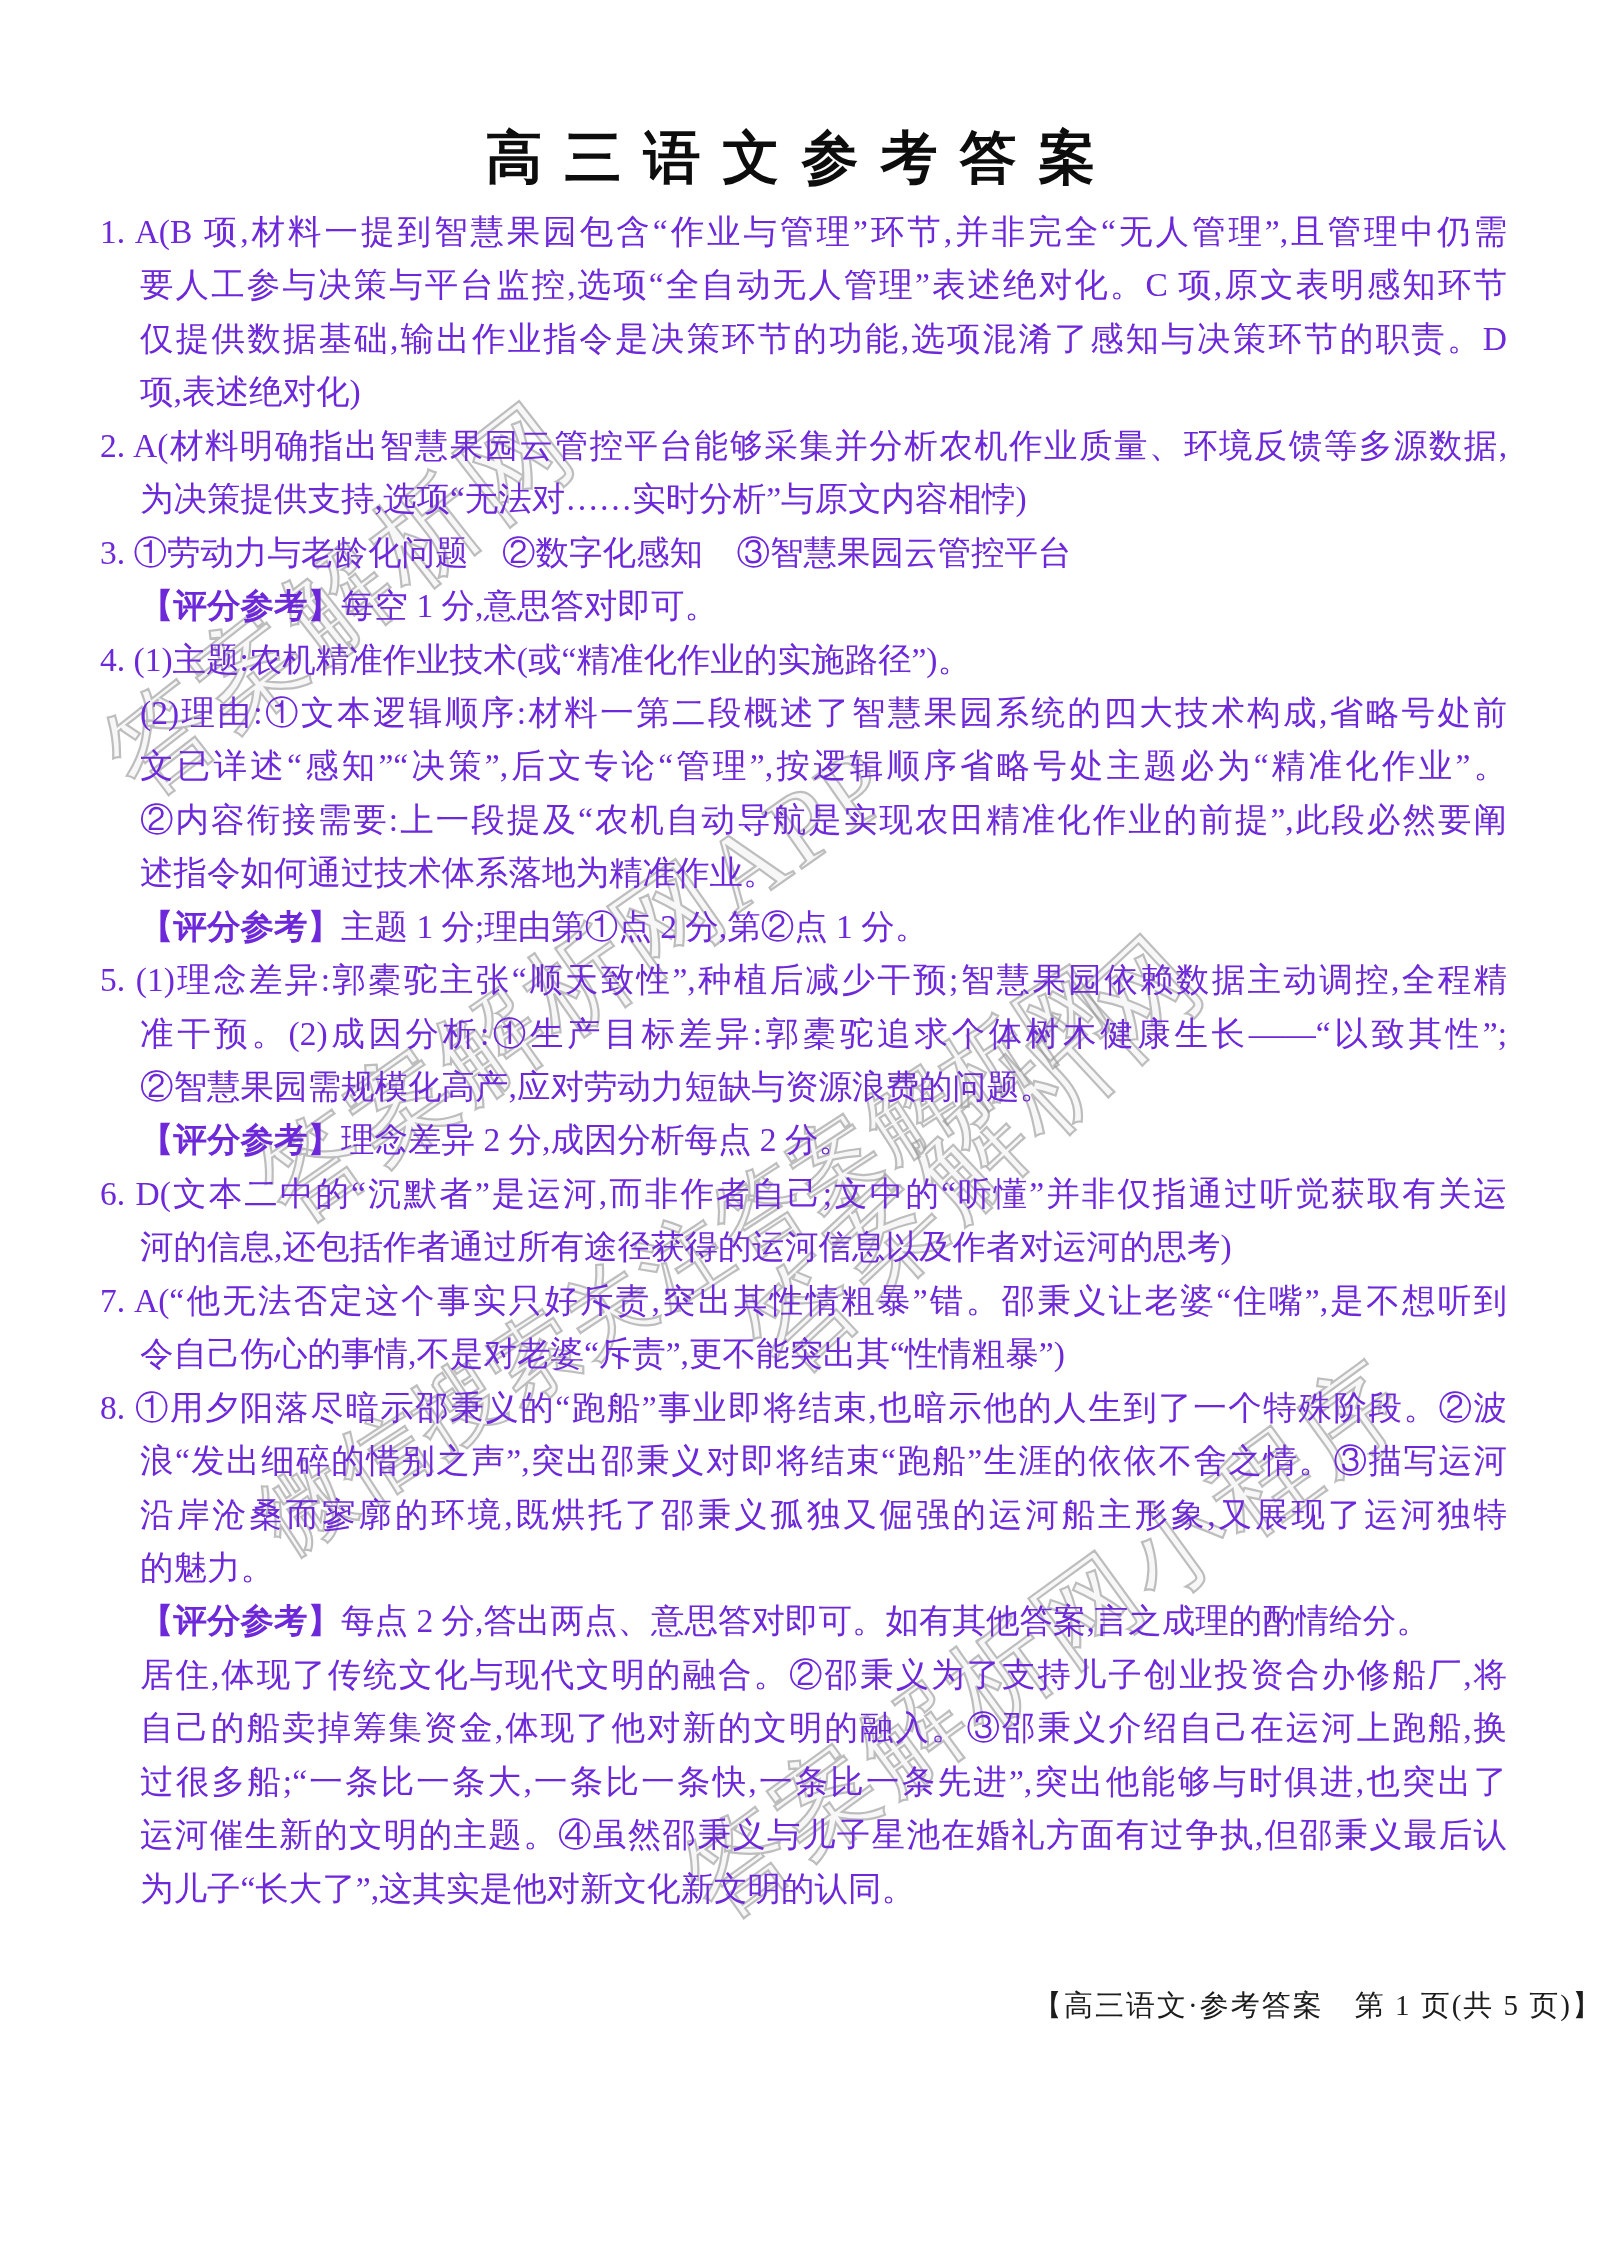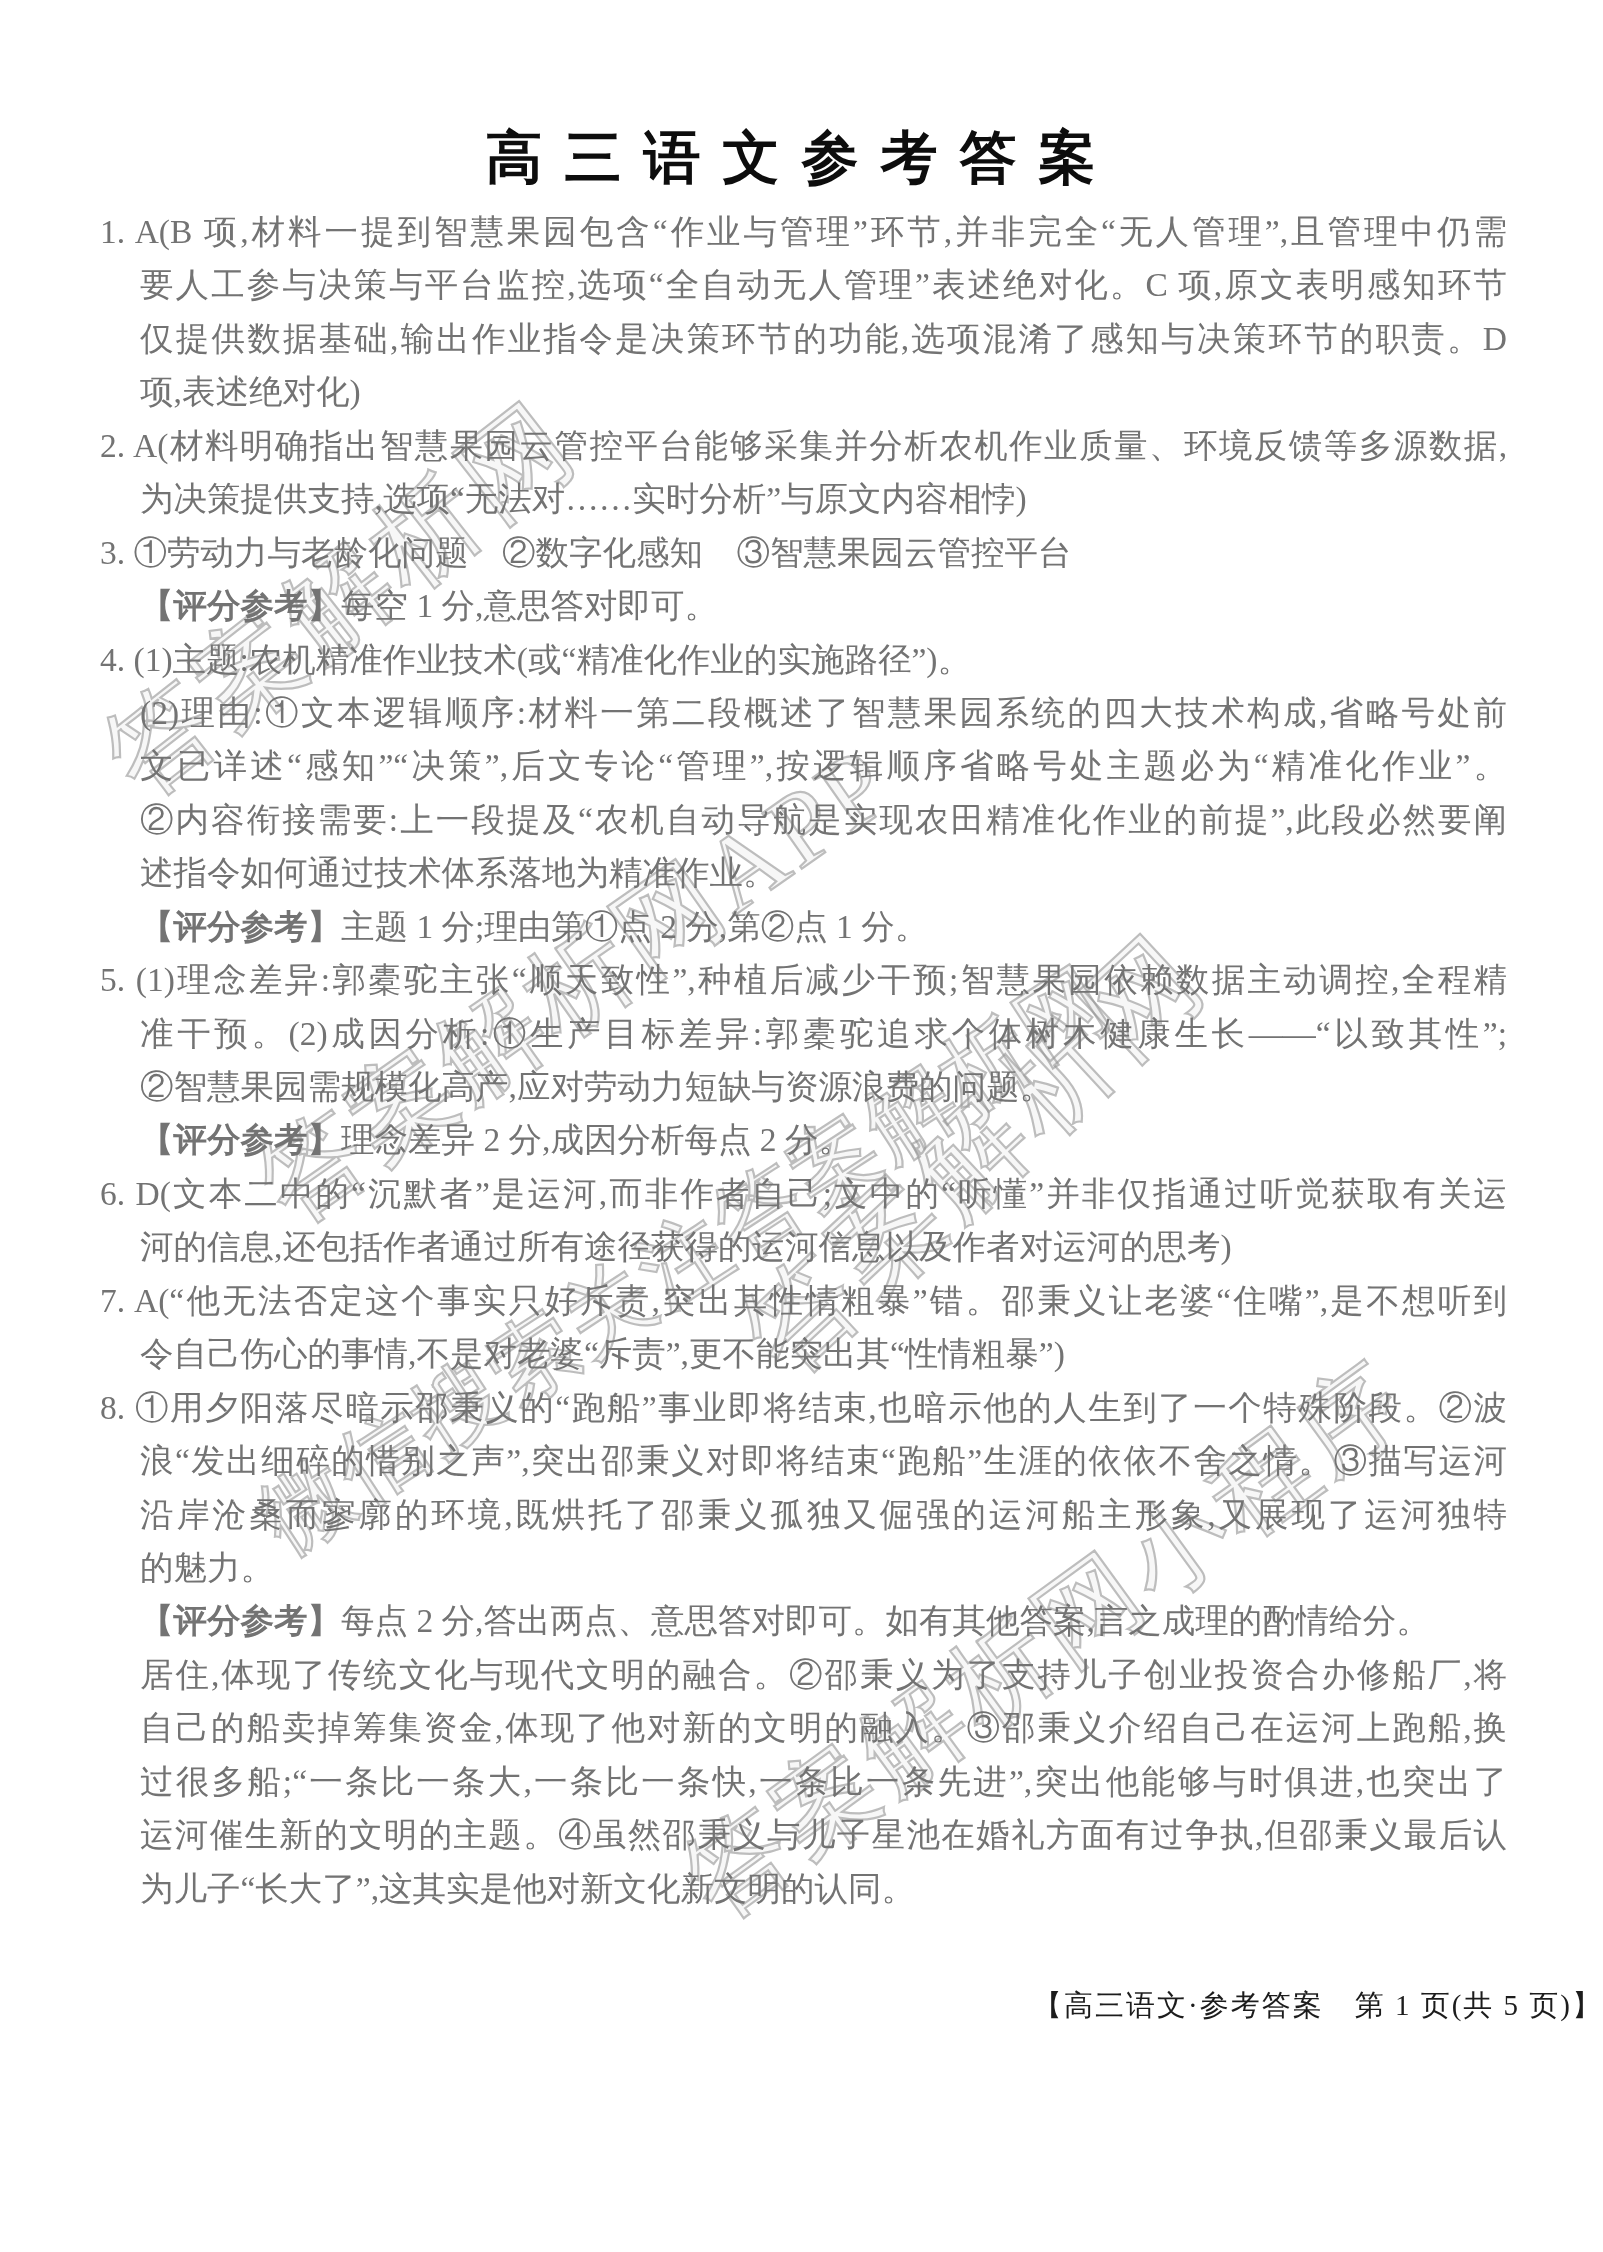--- a/index.html
+++ b/index.html
@@ -26,21 +26,21 @@
   
   .body-lines{
     position:absolute;top:205px;left:100px;width:1407px;
     z-index:2;
   }
   .ln{
     height:53.45px;line-height:53.45px;
     font-size:33.5px;
     white-space:nowrap;
     text-align:left;
-    color:#737373;
+    color:#6d28d9;
   }
   .ln.ind{margin-left:40px;}
   .ln.jst{
     text-align:justify;
     text-align-last:justify;
     -moz-text-align-last:justify;
   }
   .bp{
     font-family:"Liberation Sans","DejaVu Sans",sans-serif;
     font-weight:bold;

